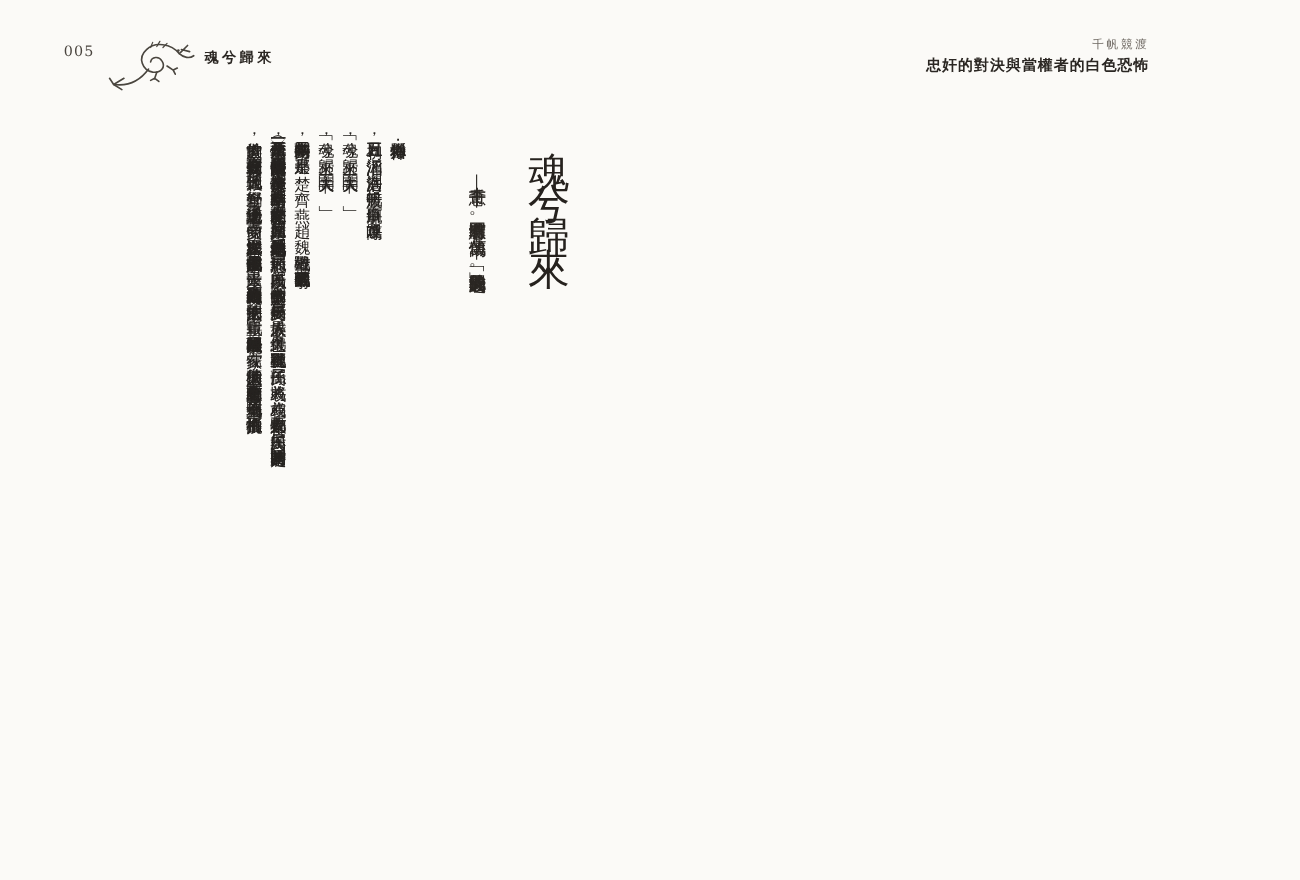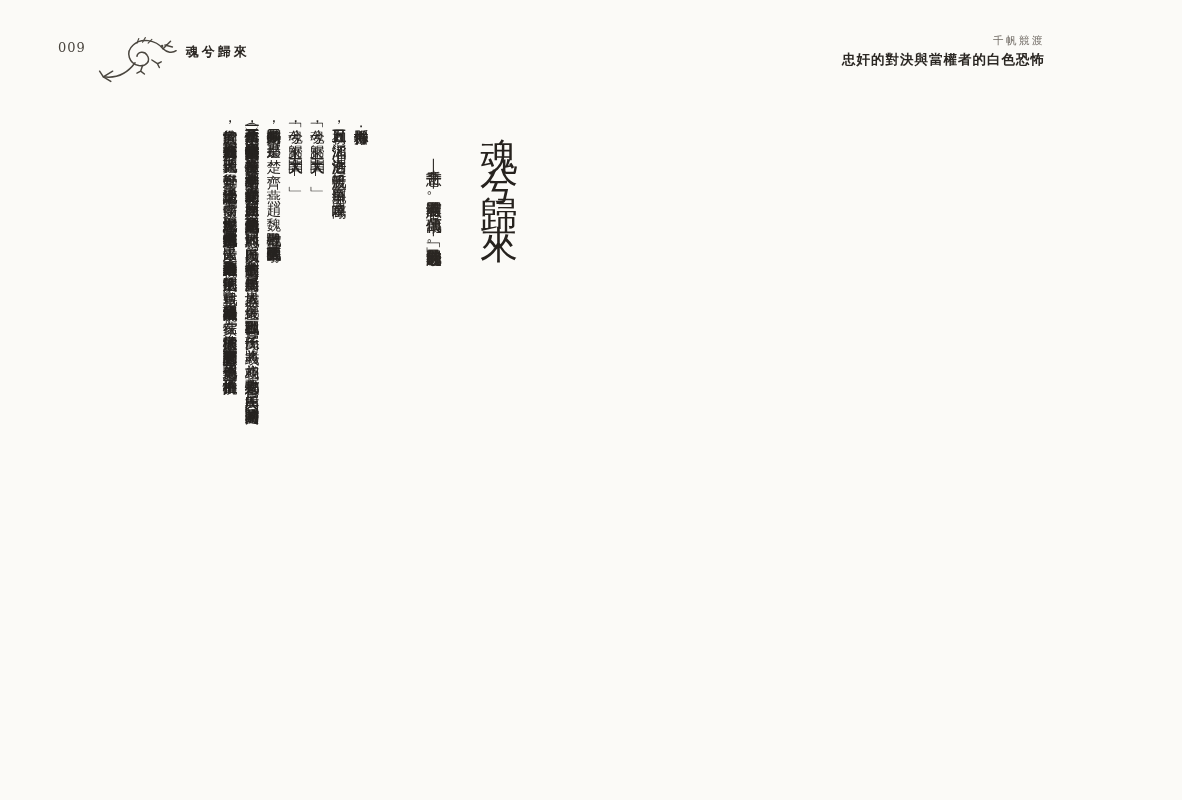--- a/index.html
+++ b/index.html
@@ -59,21 +59,21 @@
     color:#262320;
   }
   #lp-body p{text-indent:1em;}
 </style>
 </head>
 <body>
 
 <div class="page" id="left-page">
 
   <div class="hdr" style="left:58px;top:40px;gap:6px;">
-    <span class="pagenum">009</span>
+    <span class="pagenum">005</span>
     <span class="dragon" style="margin-top:-8px;">
       <svg viewBox="0 0 90 60" width="88" height="56" aria-hidden="true">
         <g fill="none" stroke="#4a463f" stroke-width="1.6" stroke-linecap="round">
           <path d="M74,18 C66,8 50,6 42,14 C33,22 38,34 48,36 C56,37 61,31 57,25 C54,20 47,21 46,26"></path>
           <path d="M44,33 C36,44 24,50 10,48"></path>
           <path d="M10,48 L20,42 M10,48 L18,53 M10,48 L6,42"></path>
           <path d="M74,18 L82,10 M74,18 C78,22 84,23 88,20 M76,14 L84,16"></path>
           <path d="M52,36 L50,42 M50,42 L46,44 M50,42 L54,45"></path>
           <path d="M62,30 L68,34 M68,34 L72,32 M68,34 L70,38"></path>
           <path d="M46,12 L48,7 M52,11 L55,6 M58,12 L62,8" stroke-width="1.2"></path>

